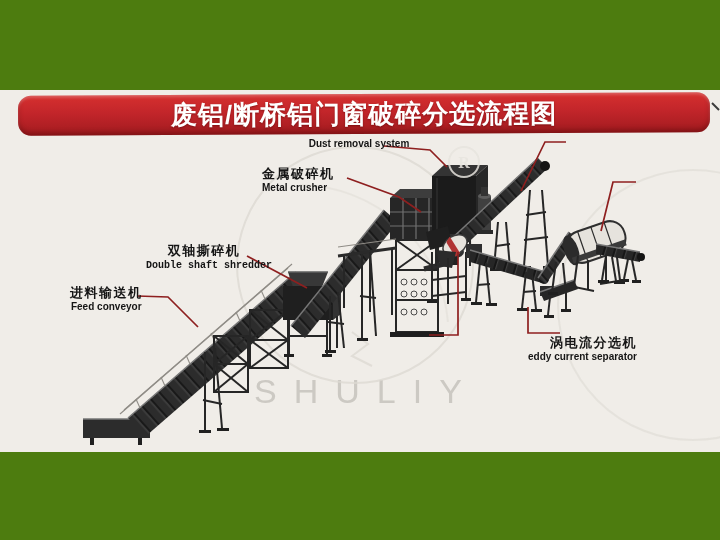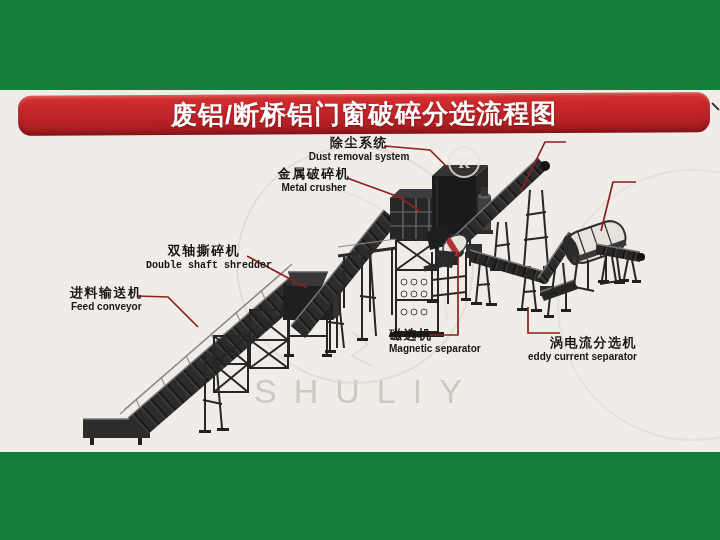--- a/index.html
+++ b/index.html
@@ -6,21 +6,21 @@
     --leader-line:#8e1f1f;
     --machine-dark:#242424;
     --machine-mid:#3a3a3a;
     --drum-light:#e6e3dd;
     --accent-red:#b03434;
     --watermark-gray:#ccc9c3;
     --banner-bg:#c2252a;
   }
   html,body{margin:0;padding:0;}
   .stage{
-    position:relative;width:720px;height:540px;background:#15803d;overflow:hidden;
+    position:relative;width:720px;height:540px;background:#4d7c0f;overflow:hidden;
     font-family:"Liberation Sans", sans-serif;
   }
   .photo-card{
     position:absolute;left:0;top:90px;width:720px;height:362px;
     background:#f0ede8;
   }
   .banner{
     position:absolute;left:18px;top:94px;width:692px;height:40px;
     background:linear-gradient(180deg,#d6302f 0%,var(--banner-bg) 45%,#a21b1f 100%);
     border-radius:13px;
@@ -30,21 +30,21 @@
   }
   .banner-title{
     color:#ffffff;font-size:26px;font-weight:800;letter-spacing:1px;
     text-shadow:0 1px 2px rgba(80,0,0,.5);white-space:nowrap;
   }
   .label{position:absolute;color:#151515;z-index:5;}
   .label .zh{display:block;font-size:13px;font-weight:800;letter-spacing:1.5px;line-height:13px;white-space:nowrap;}
   .label .en{display:block;font-size:10px;font-weight:700;line-height:12px;margin-top:2px;white-space:nowrap;}
   .lbl-dust{left:297px;top:136px;width:124px;text-align:center;}
   .lbl-discharge{left:567px;top:134px;text-align:left;}
-  .lbl-crusher{left:262px;top:167px;width:104px;text-align:center;}
+  .lbl-crusher{left:262px;top:167px;width:104px;}
   .lbl-sorting{right:17px;top:174px;text-align:right;}
   .lbl-shredder{left:146px;top:245px;width:116px;text-align:center;font-family:Liberation Mono, monospace;}
   .lbl-feed{left:70px;top:286px;text-align:center;}
   .lbl-magnetic{left:389px;top:328px;text-align:left;}
   .lbl-eddy{right:83px;top:336px;text-align:right;}
   .watermark-text{
     position:absolute;left:254px;top:372px;z-index:2;
     font-size:34px;font-weight:400;letter-spacing:17px;color:var(--watermark-gray);
   }
   svg.scene{position:absolute;left:0;top:0;z-index:3;}
@@ -348,37 +348,32 @@
       <path class="leader" d="M347 178 L399 197 L421 212"></path>
       <path class="leader" d="M636 182 L613 182 L601 231"></path>
       <path class="leader" d="M247 256 L307 288"></path>
       <path class="leader" d="M137 296 L168 297 L198 327"></path>
       <path class="leader" d="M429 335 L458 335 L458 252"></path>
       <path class="leader" d="M560 333 L528 333 L528 307"></path>
     </g>
   </svg>
 
   <div class="label lbl-dust">
-    <span class="zh">除尘系统</span>
     <span class="en">Dust removal system</span>
   </div>
   <div class="label lbl-crusher">
     <span class="zh">金属破碎机</span>
     <span class="en">Metal crusher</span>
   </div>
   <div class="label lbl-shredder">
     <span class="zh">双轴撕碎机</span>
     <span class="en">Double shaft shredder</span>
   </div>
   <div class="label lbl-feed">
     <span class="zh">进料输送机</span>
     <span class="en">Feed conveyor</span>
   </div>
-  <div class="label lbl-magnetic">
-    <span class="zh">磁选机</span>
-    <span class="en">Magnetic separator</span>
-  </div>
   <div class="label lbl-eddy">
     <span class="zh">涡电流分选机</span>
     <span class="en">eddy current separator</span>
   </div>
 
 </div>
 
 </body></html>

